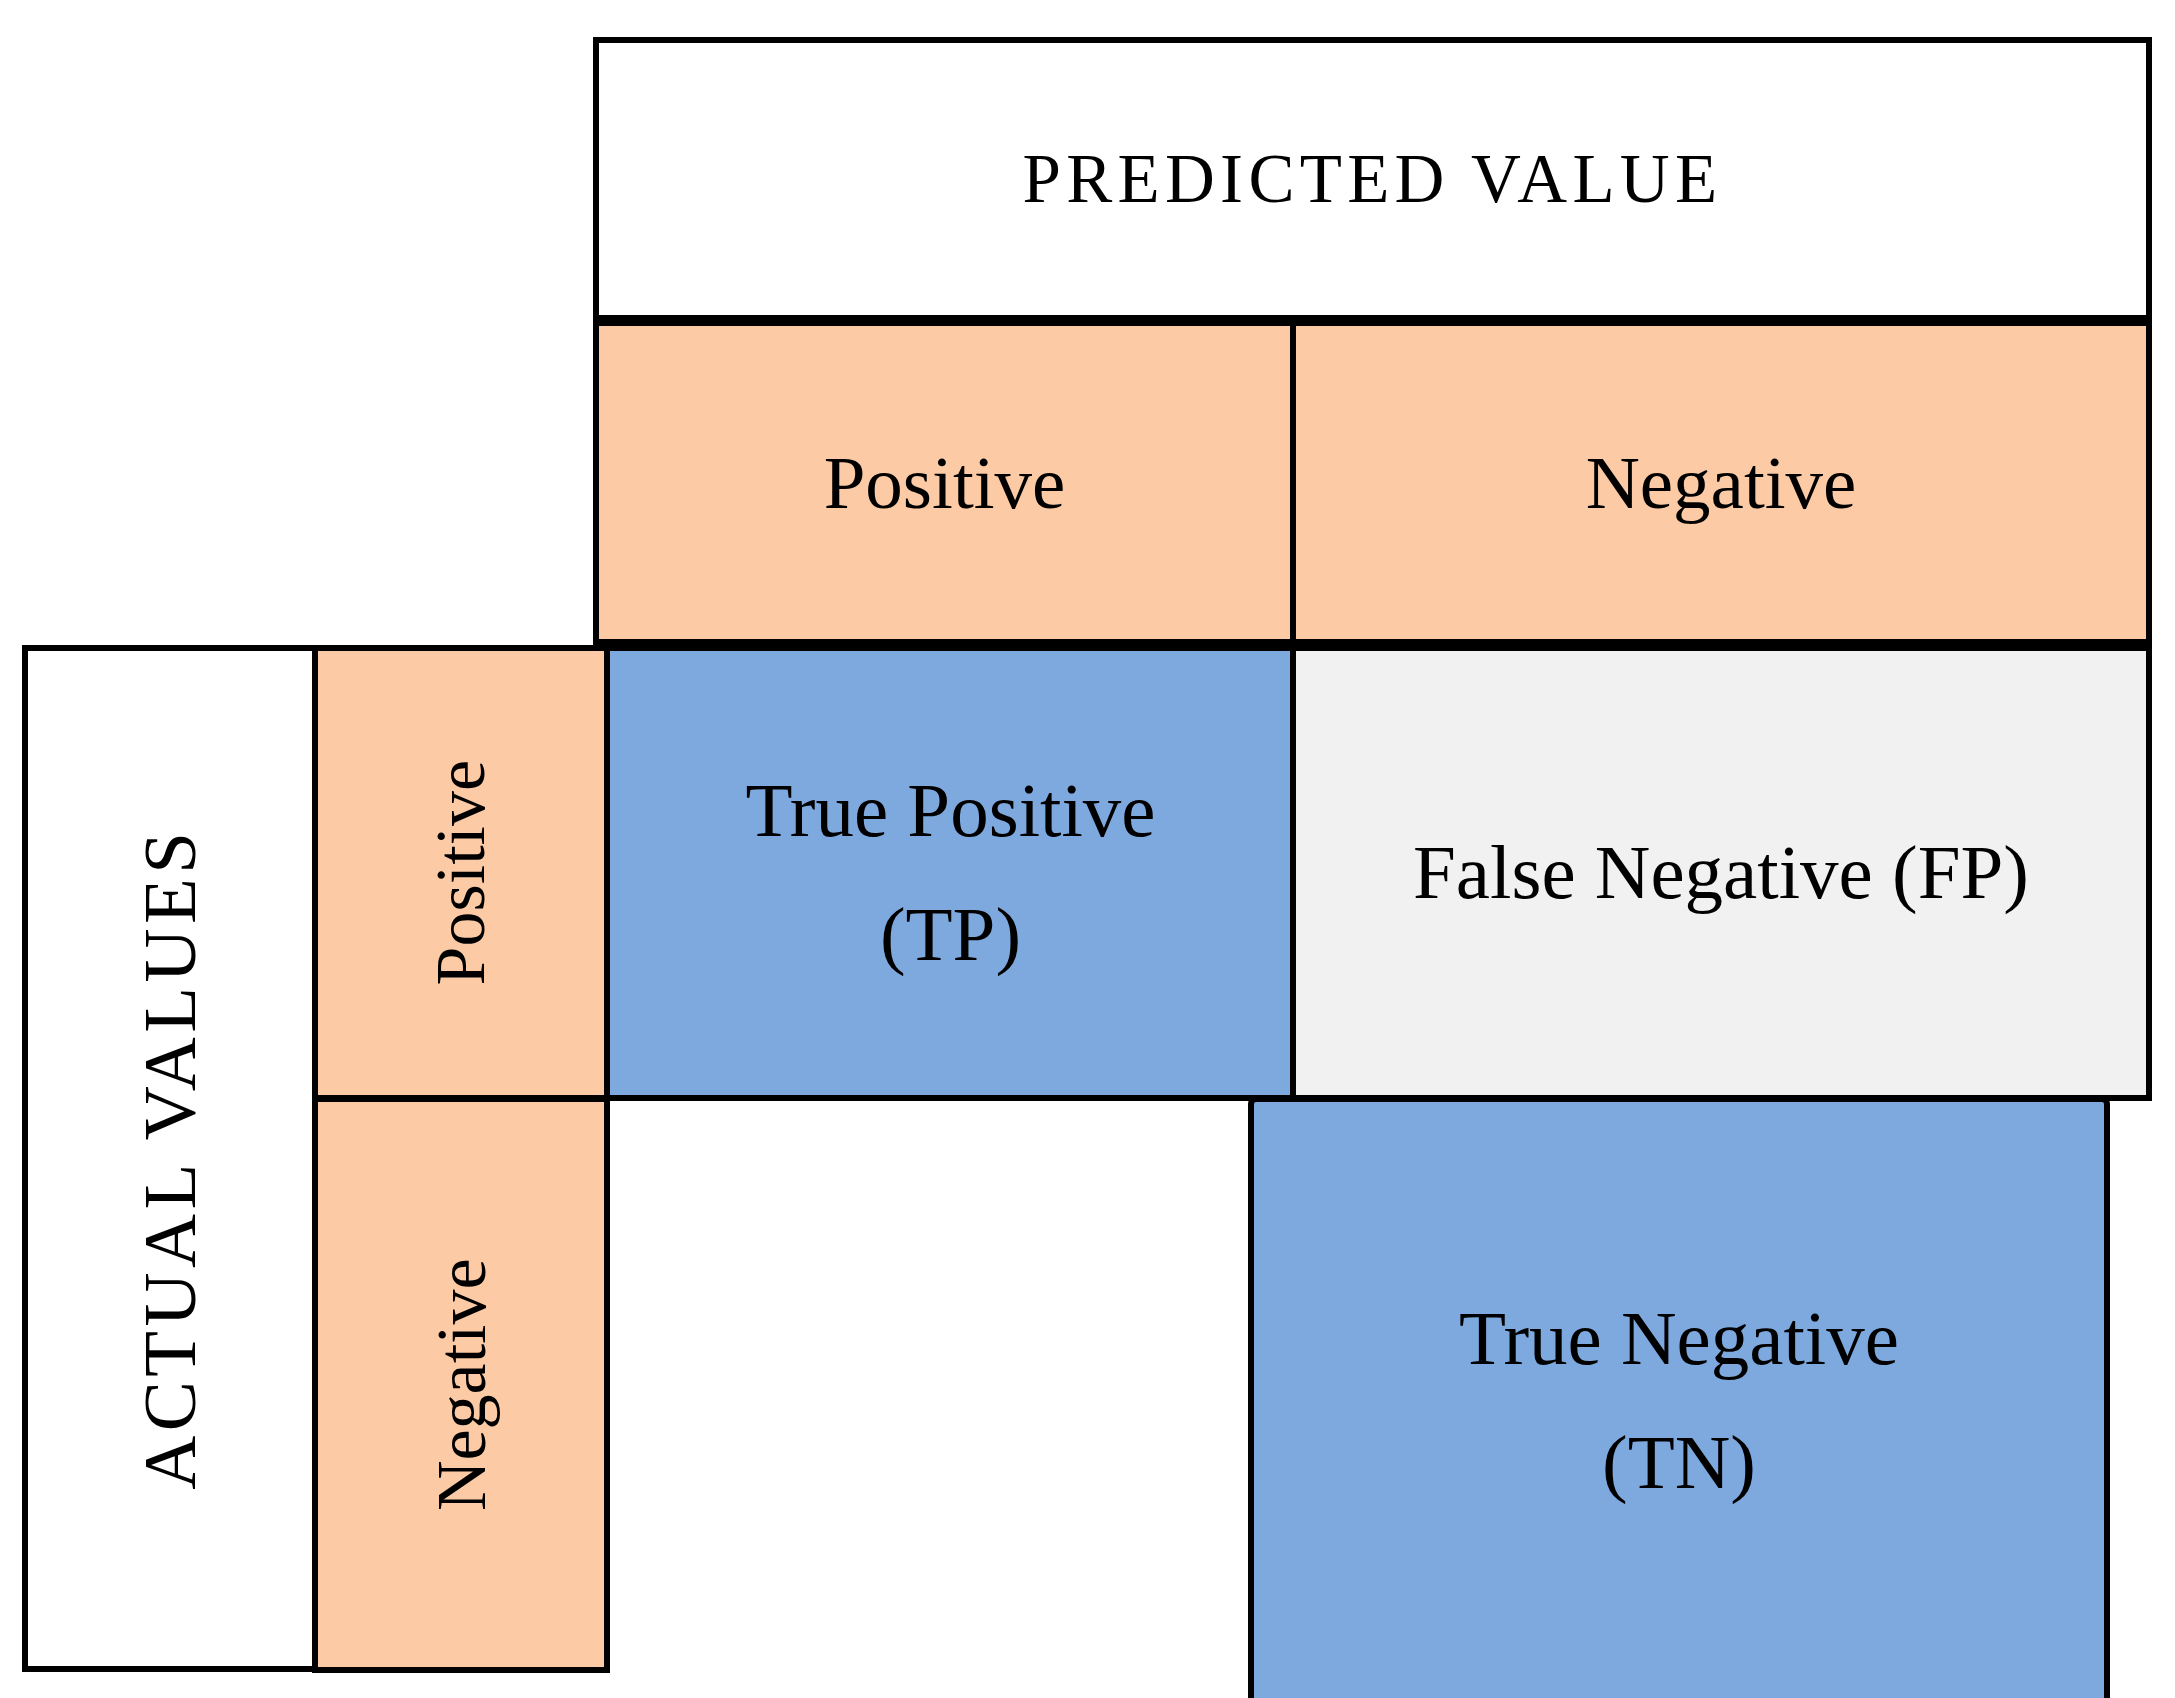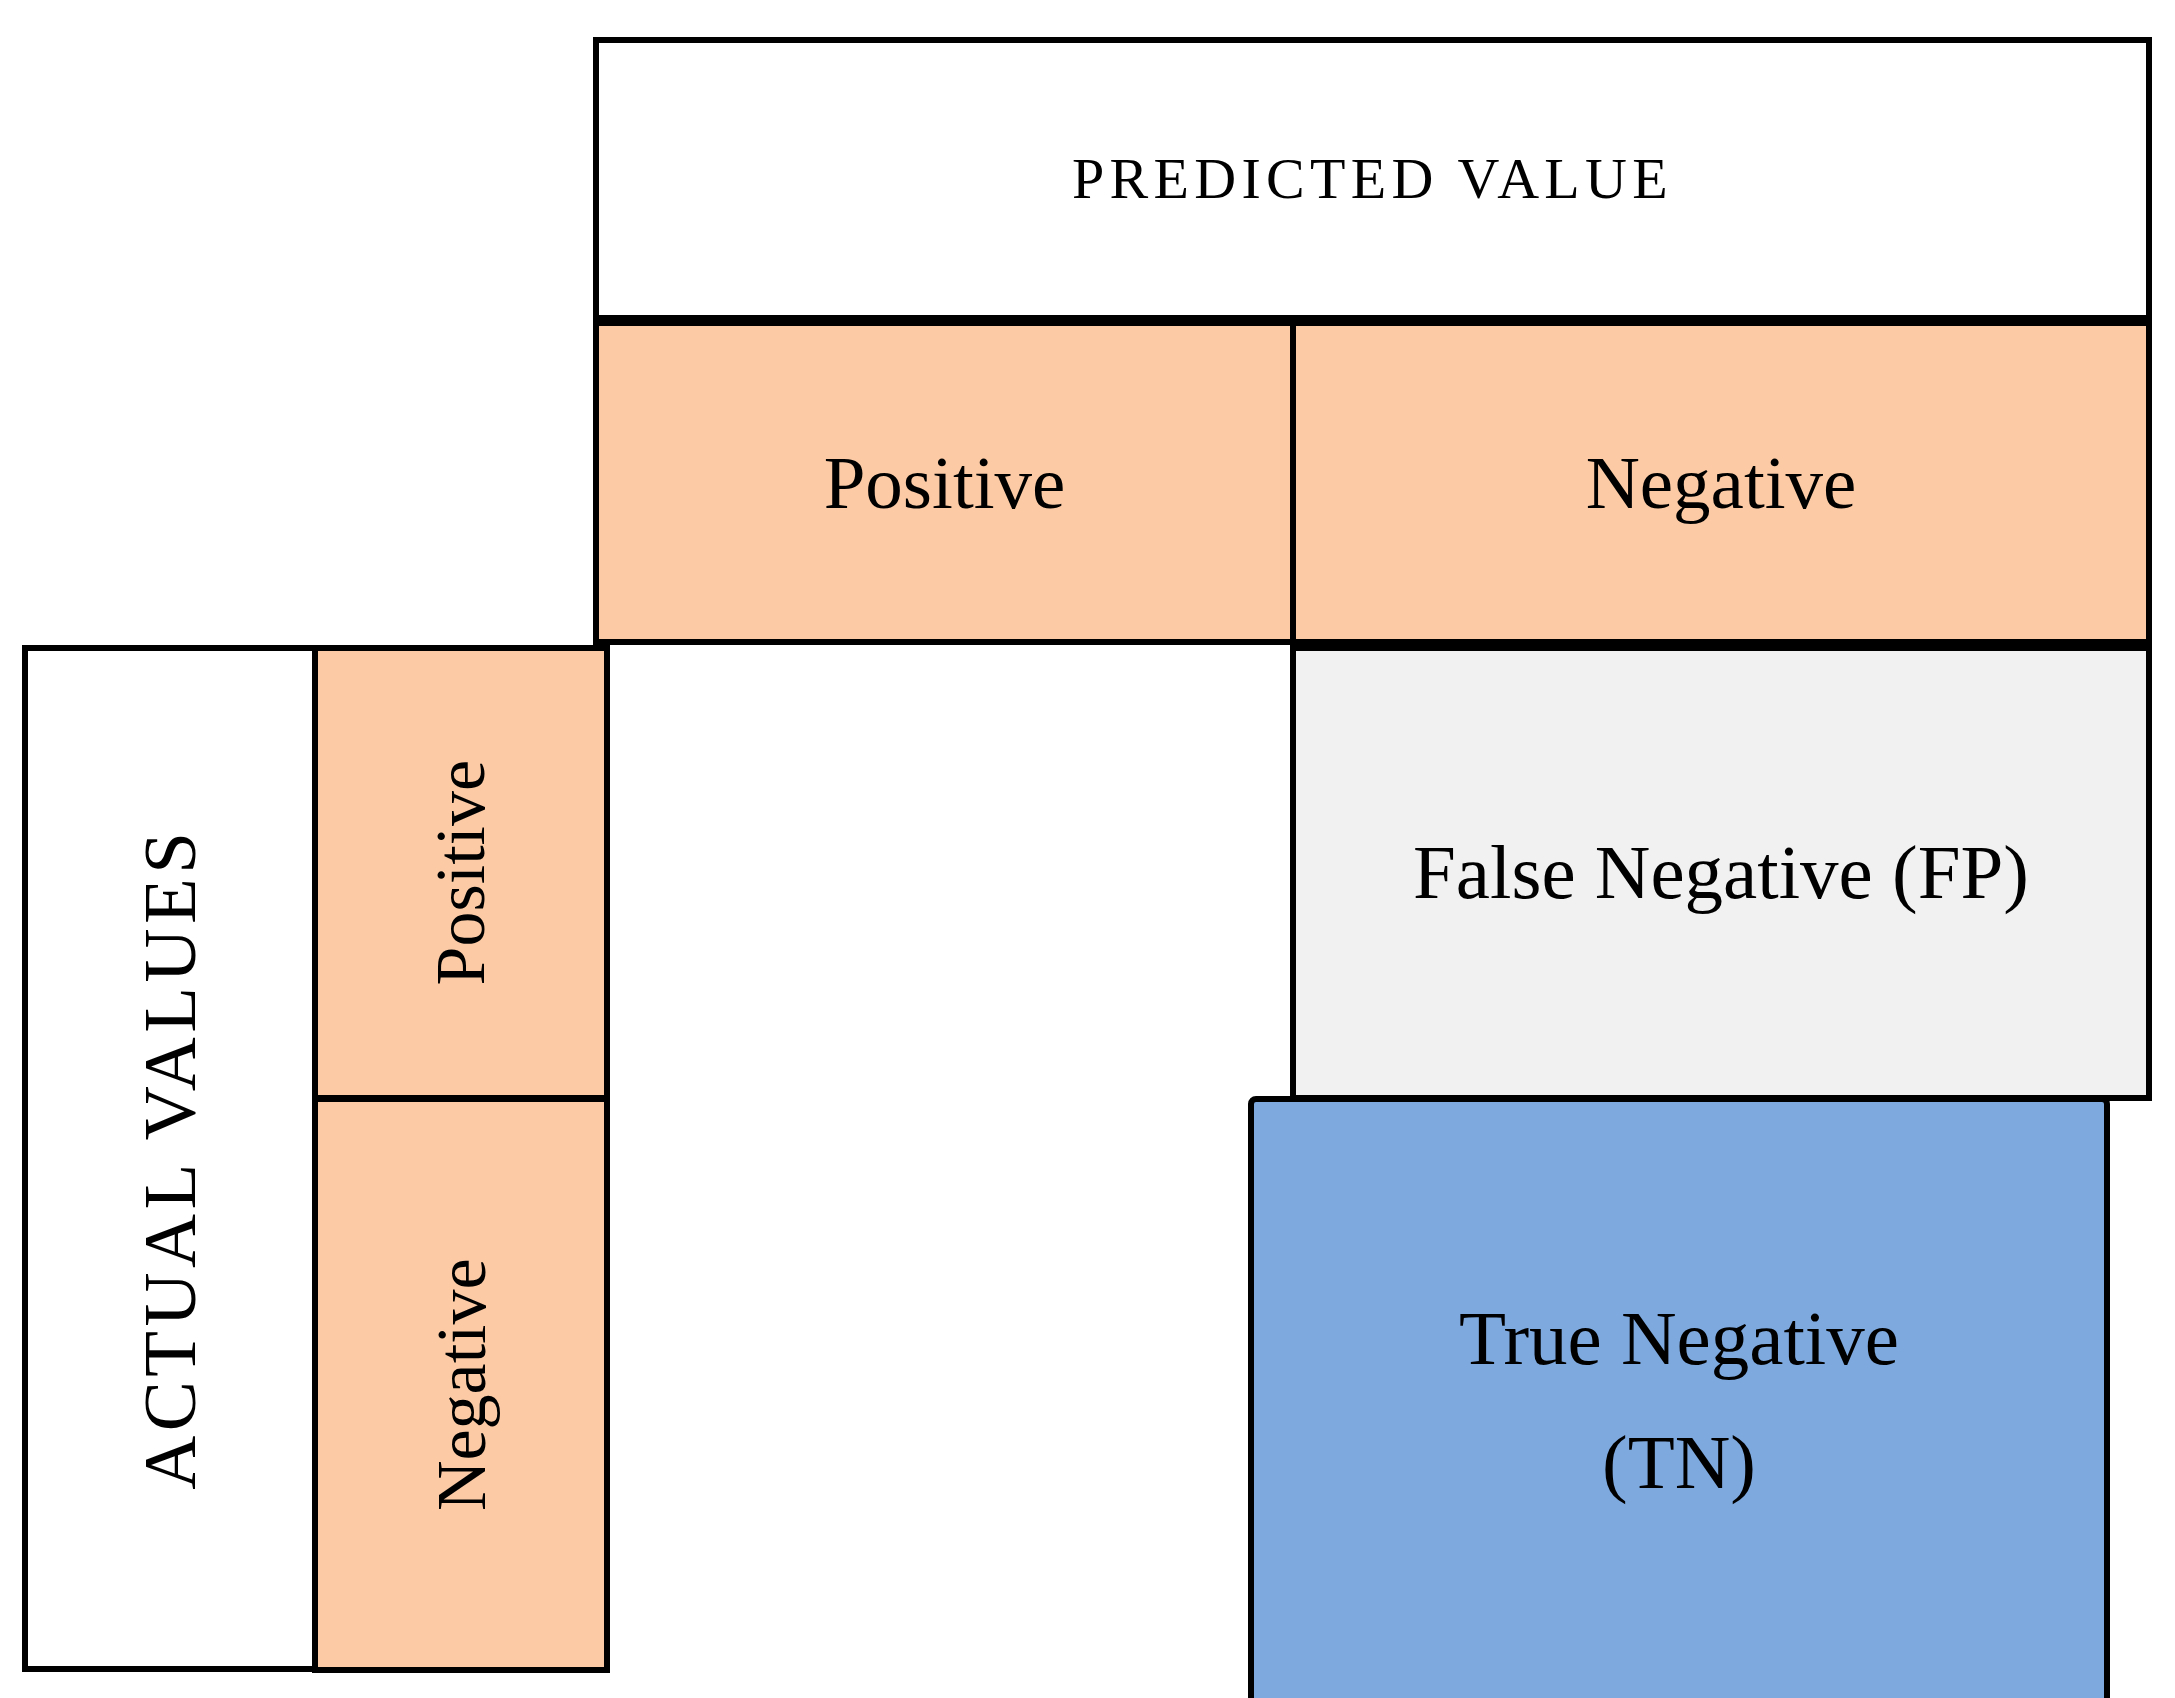--- a/index.html
+++ b/index.html
@@ -38,21 +38,21 @@
 
   
   #predicted-value-header {
     left: 593px;
     top: 37px;
     width: 1559px;
     height: 284px;
     background: #ffffff;
   }
   #predicted-value-header .txt {
-    font-size: 58px;
+    font-size: 69px;
     letter-spacing: 5.3px;
     white-space: nowrap;
   }
 
   
   .col-header {
     top: 320px;
     height: 325px;
     background: #FCCBA6;
   }
@@ -141,20 +141,26 @@
     <span class="txt">ACTUAL VALUES</span>
   </div>
 
   <div class="cell row-header" id="row-header-positive">
     <span class="txt">Positive</span>
   </div>
   <div class="cell row-header" id="row-header-negative">
     <span class="txt">Negative</span>
   </div>
 
+  <div class="cell data-cell" id="cell-tp">
+    <span class="txt">
+      <span>True Positive</span>
+      <span class="line2">(TP)</span>
+    </span>
+  </div>
 
   <div class="cell data-cell" id="cell-fp">
     <span class="txt">False Negative (FP)</span>
   </div>
 
 
   <div class="cell data-cell" id="cell-tn">
     <span class="txt">
       <span>True Negative</span>
       <span class="line2">(TN)</span>

